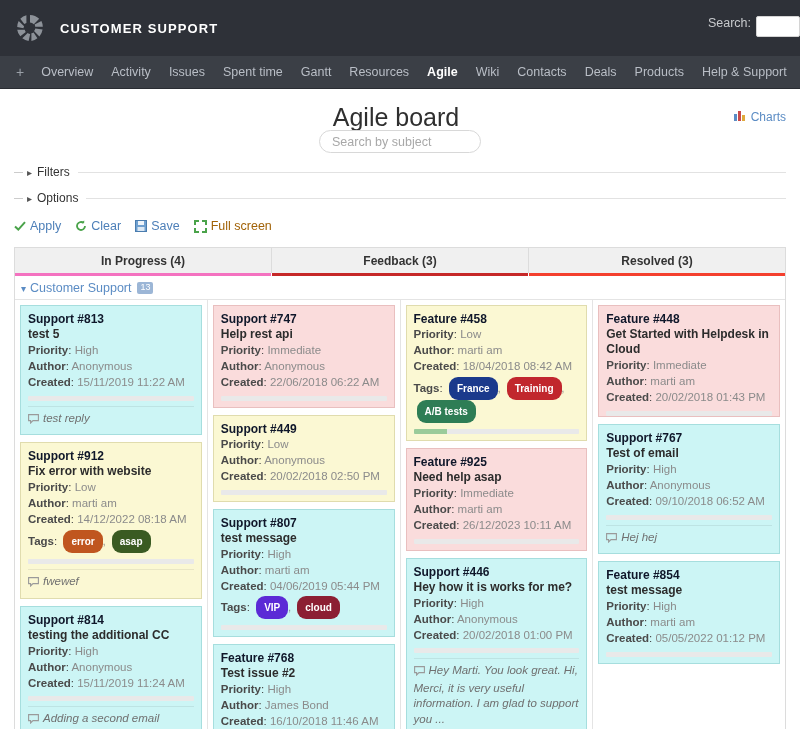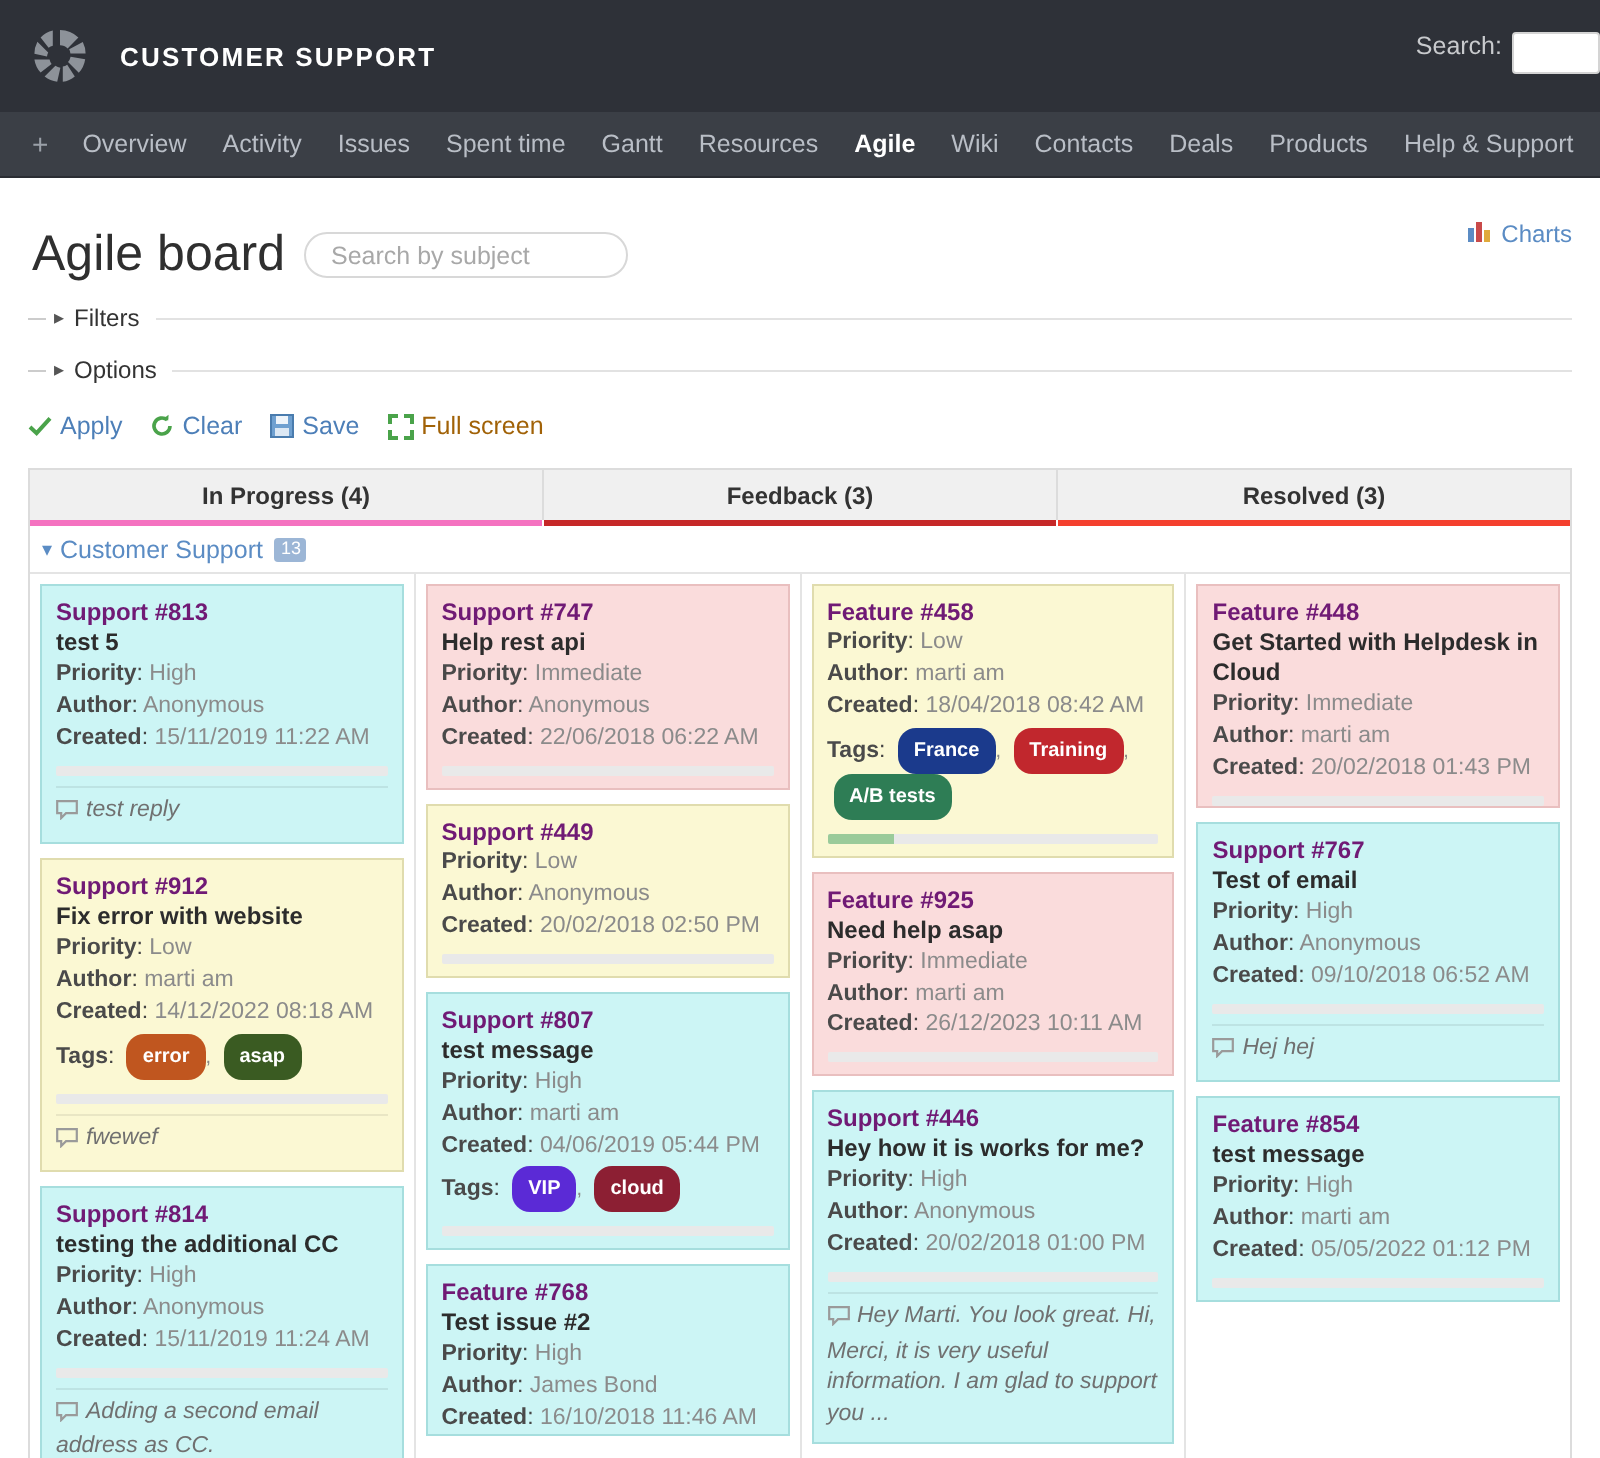--- a/index.html
+++ b/index.html
@@ -77,22 +77,23 @@
     color: #ffffff;
     font-weight: bold;
   }
 
   
   #content { padding: 0 14px; position: relative; }
 
   .page-head {
     display: flex;
     align-items: center;
-    padding-top: 26px;
+    padding-top: 16px;
     position: relative;
+    flex-direction: column;
   }
   #page-title {
     font-size: 25px;
     color: #2f2f2f;
     font-weight: normal;
     margin: 0 10px 0 2px;
     line-height: 1;
   }
   #subject-search {
     width: 162px;
@@ -209,21 +210,21 @@
     margin-bottom: 7px;
     padding: 6px 7px 0 7px;
     font-size: 11.5px;
     color: #444;
     cursor: pointer;
   }
   .card.cyan   { background: #ccf5f5; border-color: #a6dede; }
   .card.yellow { background: #fbf8d3; border-color: #e0dcae; }
   .card.pink   { background: #fadcdc; border-color: #e9bfbf; }
 
-  .card .c-id { font-weight: bold; color: #701a75; font-size: 12px; }
+  .card .c-id { font-weight: bold; color: #0f172a; font-size: 12px; }
   .card .c-subject { font-weight: bold; color: #2c2c2c; font-size: 12px; line-height: 1.25; margin-top: 1px;}
   .card .c-field { margin-top: 1px; line-height: 1.3; }
   .card .c-field b { color: #4a4a4a; font-weight: bold; }
   .card .c-field span { color: #8b8b8b; }
 
   .tags-line { margin-top: 3px; line-height: 1.9; }
   .tags-line > b { color: #4a4a4a; font-weight: bold; }
   .tag {
     display: inline-block;
     color: #fff;

